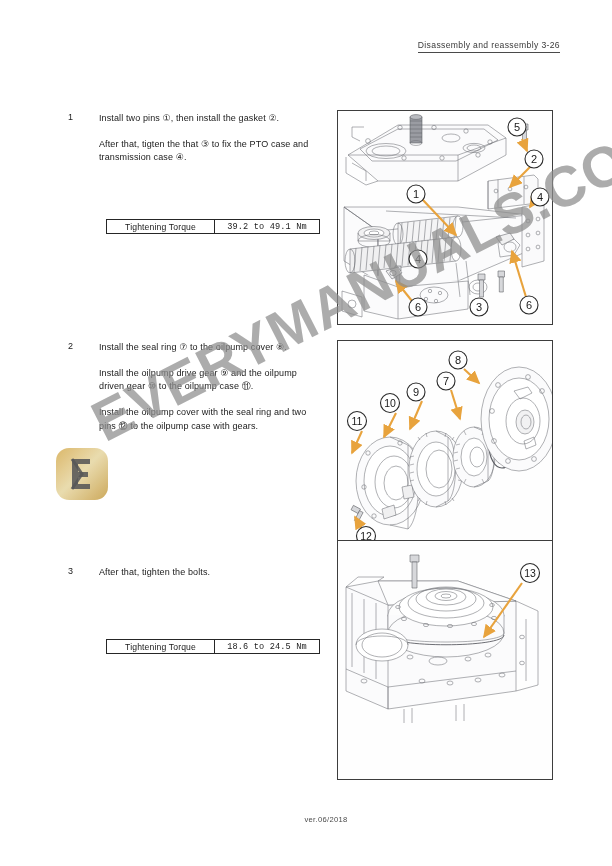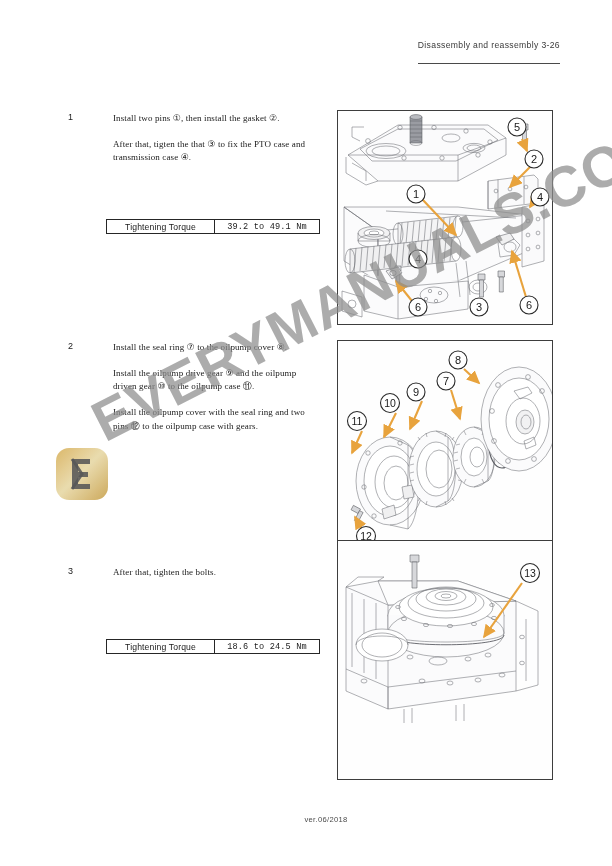--- a/index.html
+++ b/index.html
@@ -19,21 +19,21 @@
 
   
   .header {
     position: absolute;
     top: 40px;
     right: 52px;
     font-size: 8.6px;
     letter-spacing: .35px;
     color: #3a3a3a;
     border-bottom: 1px solid #4a4a4a;
-    padding-bottom: 13px;
+    padding-bottom: 2px;
     white-space: nowrap;
   }
 
   
   .footer {
     position: absolute;
     left: 0;
     right: 0;
     top: 815px;
     text-align: center;
@@ -51,22 +51,21 @@
   }
   .step-num {
     position: absolute;
     left: 0;
     top: 0;
     width: 14px;
     font-size: 9px;
     color: #1a1a1a;
   }
   .step-body {
-    margin-left: 45px;
-    font-family: Liberation Serif, serif;
+    margin-left: 31px;
   }
   .para {
     font-size: 9px;
     line-height: 13.4px;
     letter-spacing: .12px;
     margin: 0 0 12.5px 0;
     color: #1a1a1a;
   }
   .para:last-child { margin-bottom: 0; }
 

